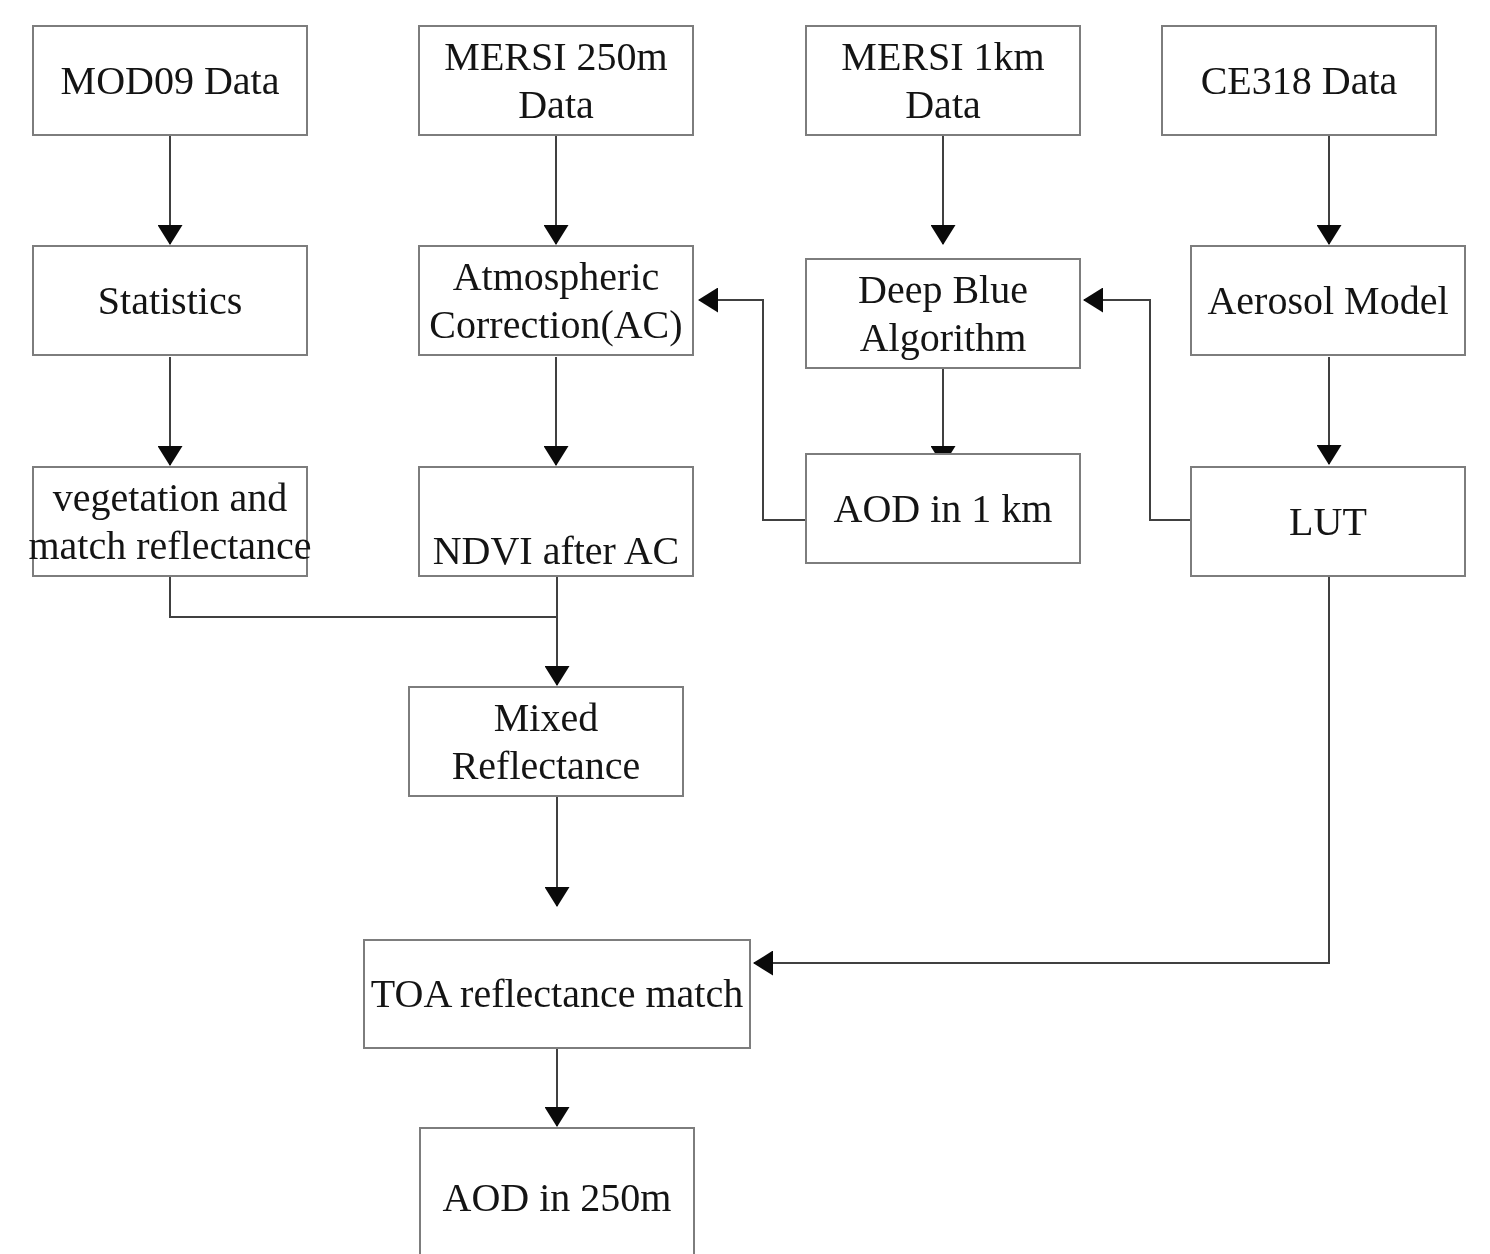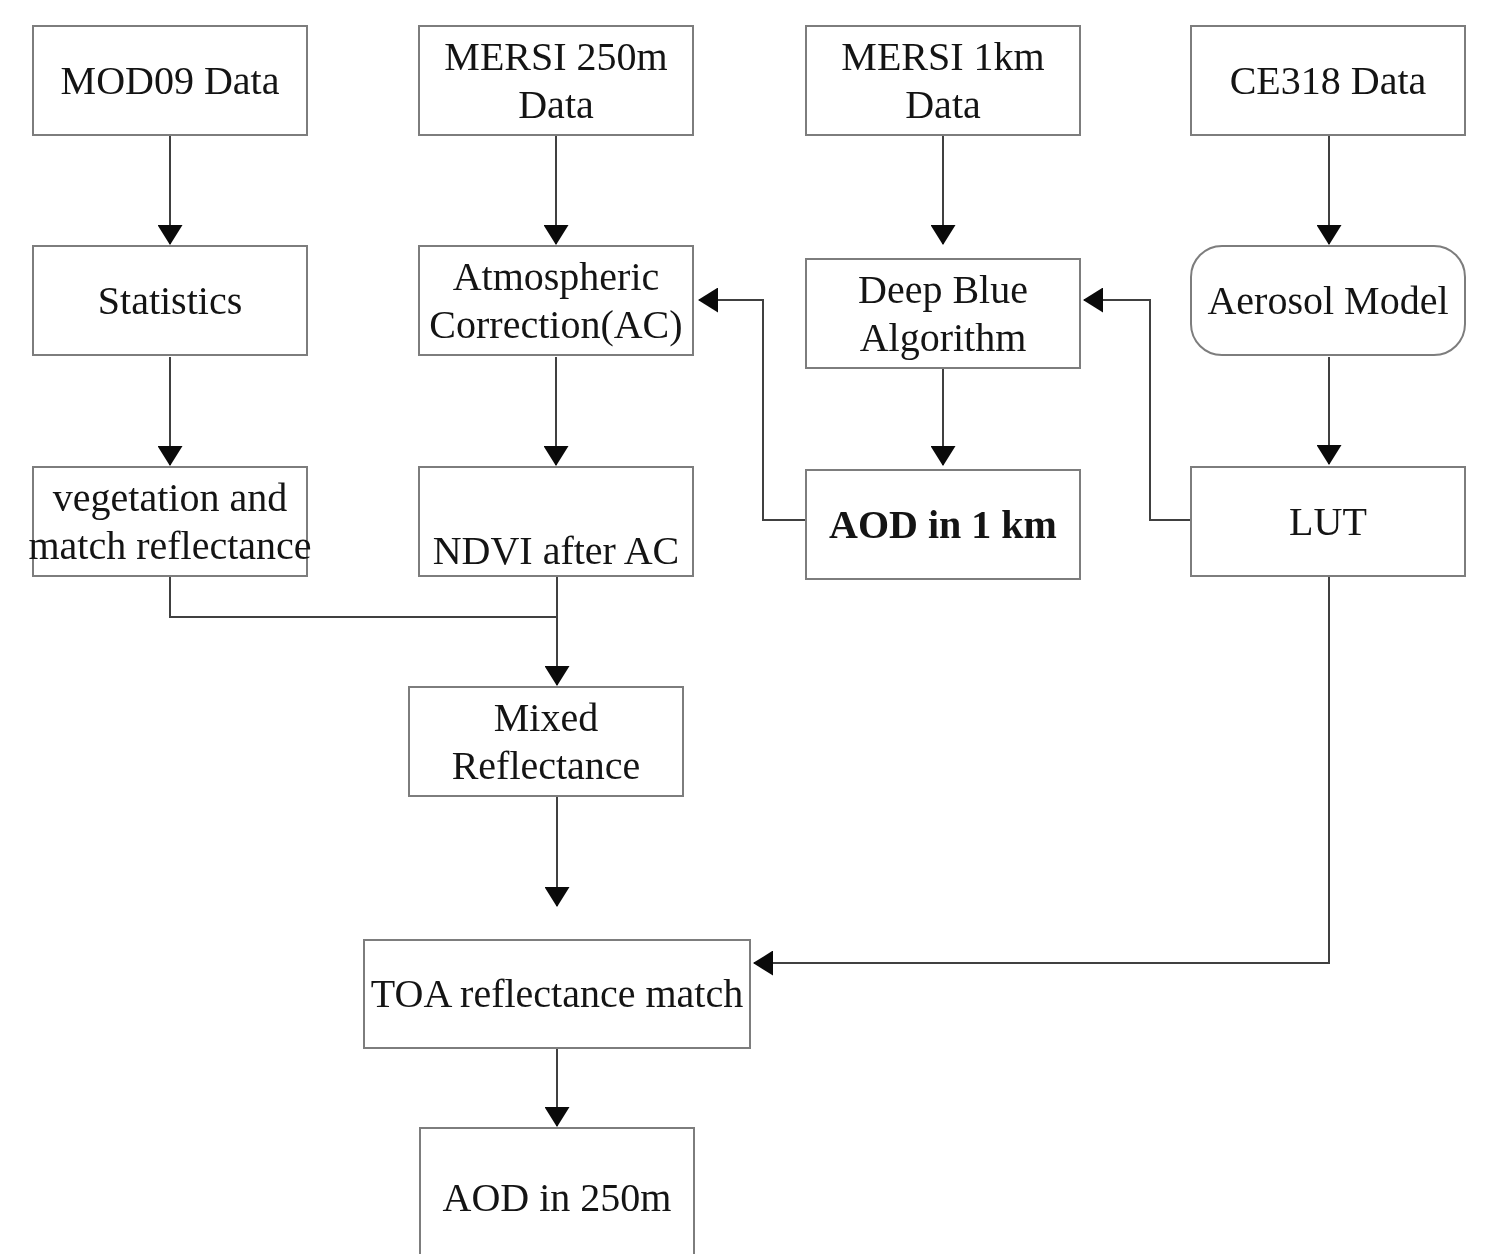--- a/index.html
+++ b/index.html
@@ -30,28 +30,28 @@
     display:flex;flex-direction:column;
     justify-content:center;align-items:center;
     text-align:center;
     font-size:40px;line-height:48px;
     white-space:nowrap;
   }
   .node .ln{display:block;}
   .n-mod09      {left:32px;  top:25px;}
   .n-mersi250   {left:418px; top:25px;}
   .n-mersi1km   {left:805px; top:25px;}
-  .n-ce318      {left:1190px;top:25px;}
+  .n-ce318      {left:1161px;top:25px;}
   .n-statistics {left:32px;  top:245px;}
   .n-ac         {left:418px; top:245px;}
   .n-deepblue   {left:805px; top:258px;}
-  .n-aerosol    {left:1190px;top:245px;border-radius:32px;}
+  .n-aerosol    {left:1190px;top:245px;}
   .n-vegsoil    {left:32px;  top:466px;}
   .n-ndvi       {left:418px; top:466px;justify-content:flex-end;}
-  .n-aod1km     {left:805px; top:469px;font-weight:bold;}
+  .n-aod1km     {left:805px; top:453px;}
   .n-lut        {left:1190px;top:466px;justify-content:center;}
   .n-mixed      {left:408px; top:686px;}
   .n-toa        {left:363px; top:907px;width:388px;height:110px;margin-top:32px;}
   .n-aod250     {left:419px; top:1127px;height:142px;}
 </style>
 </head>
 <body>
 
 <div class="canvas">
 

